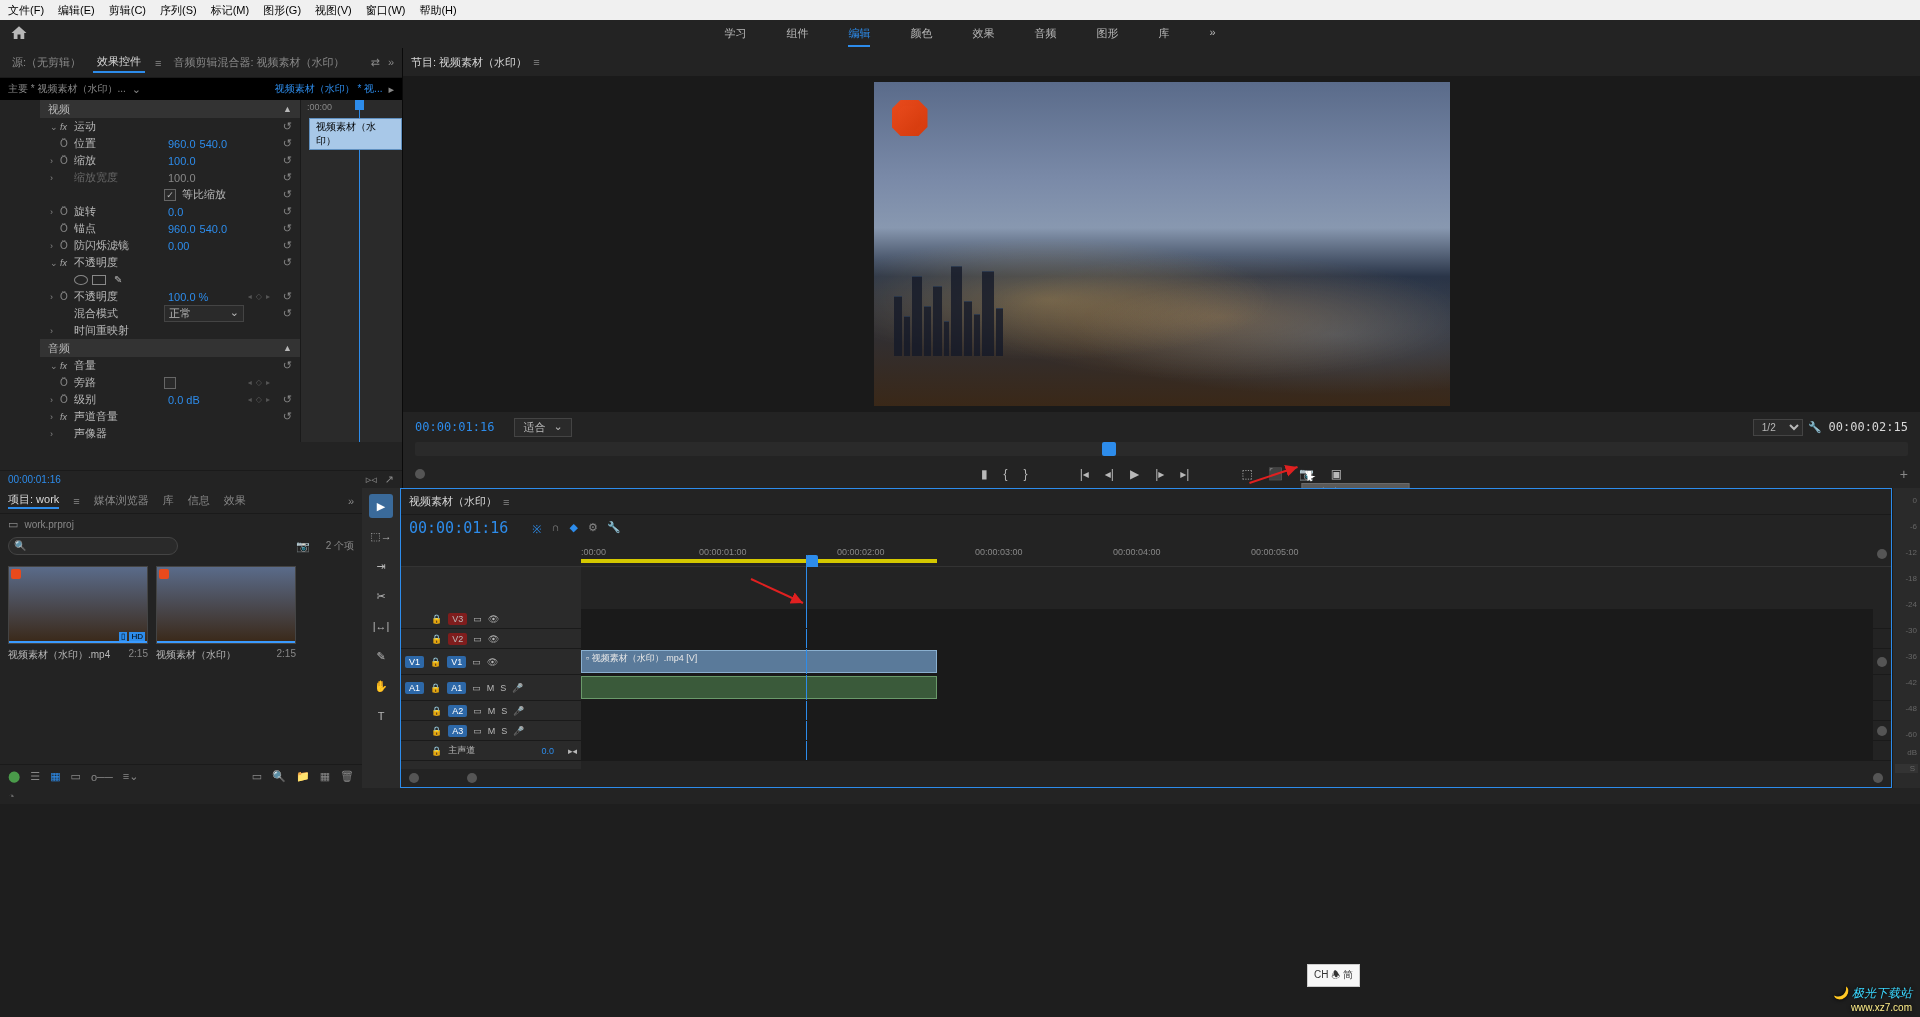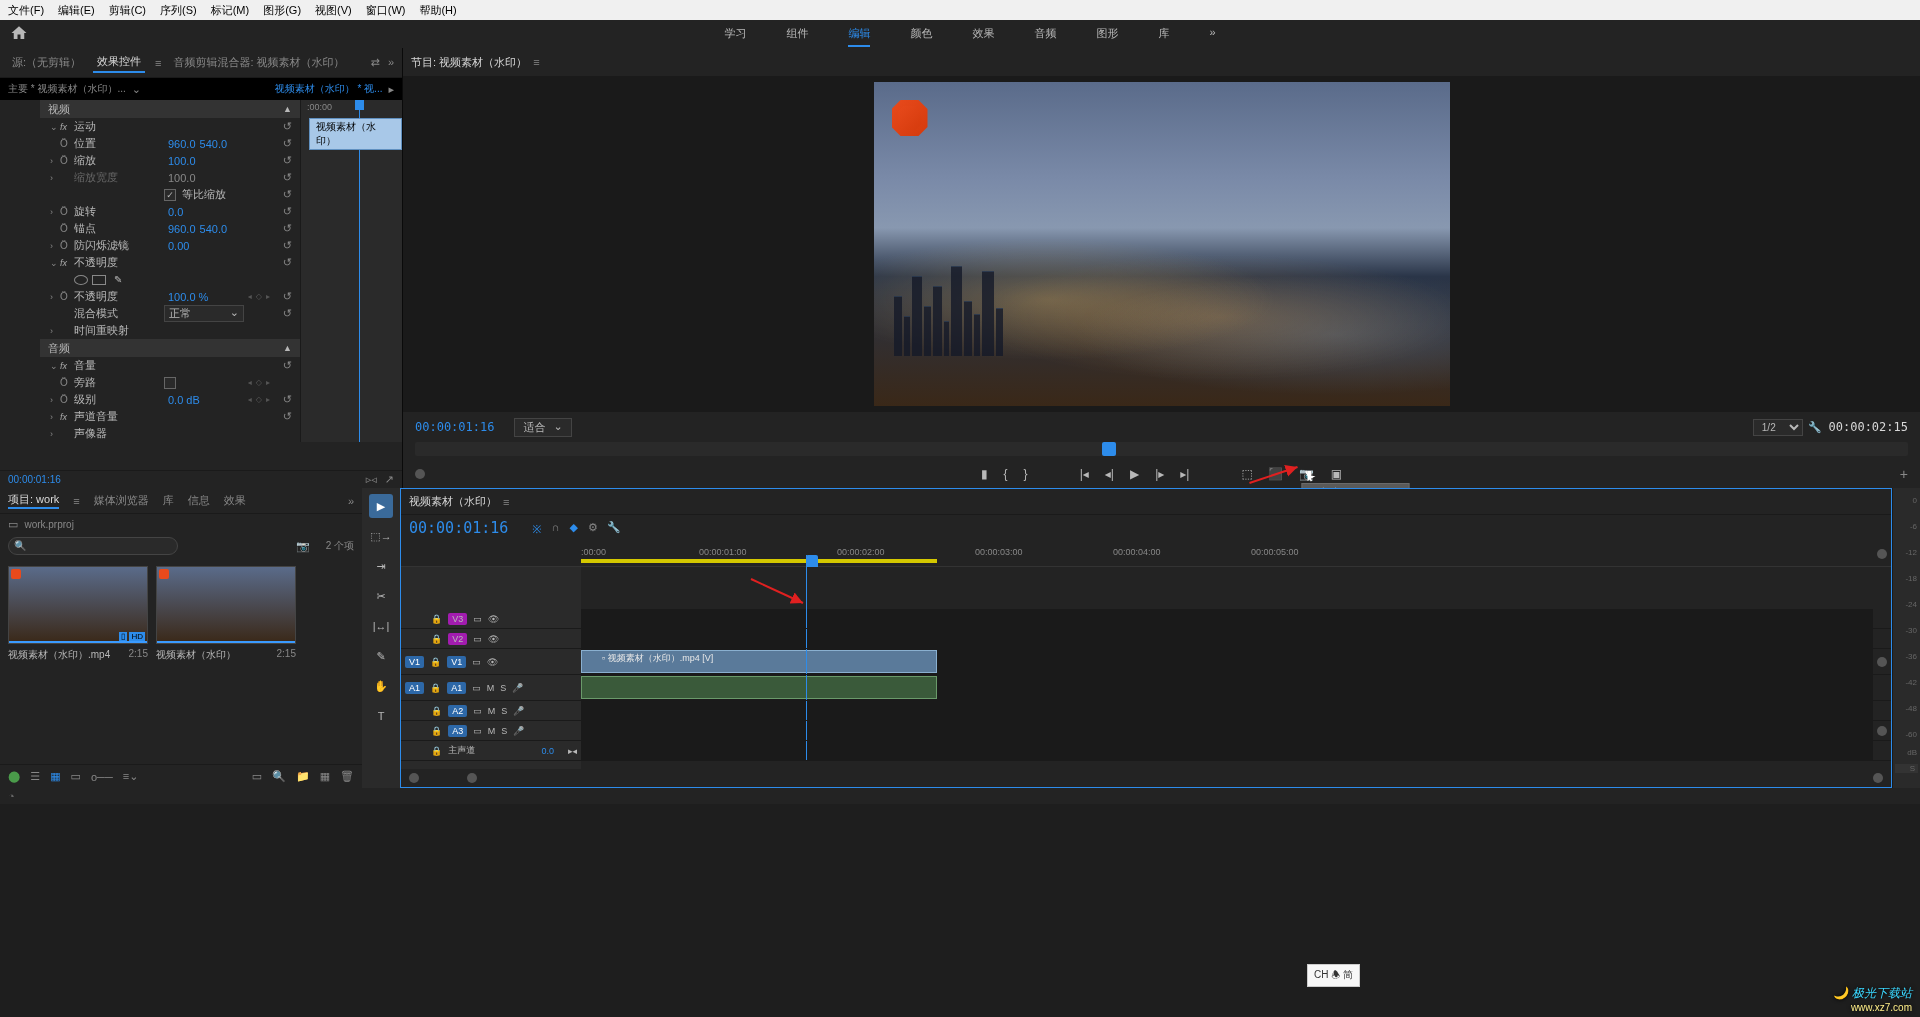--- a/index.html
+++ b/index.html
@@ -115,25 +115,25 @@
 .tl-ruler-row { height: 26px; position: relative; border-bottom: 1px solid #333; display: flex; }
 .tl-ruler-row .label-area { width: 180px; }
 .tl-ruler-row .ruler-area { flex: 1; position: relative; }
 .tl-ruler-row .tick { position: absolute; top: 6px; font-size: 9px; color: #888; }
 .tl-ruler-row .yellow-bar { position: absolute; top: 18px; left: 0; width: 356px; height: 4px; background: #d4c800; }
 .tl-ruler-row .playhead-top { position: absolute; top: 14px; left: 225px; width: 12px; height: 12px; background: #2d8ceb; border-radius: 2px 2px 0 0; }
 .tl-track { height: 20px; display: flex; border-bottom: 1px solid #1a1a1a; }
 .tl-track.tall { height: 26px; }
 .tl-track .label-area { width: 180px; display: flex; align-items: center; padding: 0 4px; gap: 6px; background: #2a2a2a; font-size: 9px; }
 .tl-track .label-area .lock { color: #888; }
-.tl-track .label-area .name { background: #a21caf; padding: 1px 4px; border-radius: 2px; color: #b8b8b8; }
+.tl-track .label-area .name { background: #7f1d1d; padding: 1px 4px; border-radius: 2px; color: #b8b8b8; }
 .tl-track .label-area .name.selected { background: #2d68a8; color: #fff; }
 .tl-track .label-area .eye { color: #b8b8b8; }
 .tl-track .clip-area { flex: 1; position: relative; background: #1a1a1a; }
-.tl-track .clip { position: absolute; top: 1px; bottom: 1px; left: 0; width: 356px; background: #5a7a9a; border: 1px solid #8ab0d0; font-size: 9px; color: #e8e8e8; padding: 1px 20px; overflow: hidden; }
+.tl-track .clip { position: absolute; top: 1px; bottom: 1px; left: 0; width: 356px; background: #5a7a9a; border: 1px solid #8ab0d0; font-size: 9px; color: #e8e8e8; padding: 1px 4px; overflow: hidden; }
 .tl-track .clip.audio { background: #3a5a3a; border-color: #6a9a6a; }
 .tl-playhead-line { position: absolute; top: 0; bottom: 0; left: 225px; width: 1px; background: #2d8ceb; z-index: 10; }
 .tl-footer { height: 18px; display: flex; align-items: center; padding: 0 8px; gap: 4px; }
 .tl-footer .thumb { width: 10px; height: 10px; background: #555; border-radius: 5px; }
 .tl-footer .track { flex: 1; height: 4px; }
 .audio-meter { width: 28px; background: #2a2a2a; border-left: 1px solid #1a1a1a; position: relative; }
 .audio-meter .scale span { position: absolute; right: 3px; font-size: 8px; color: #666; width: 18px; text-align: right; }
 .statusbar { height: 16px; background: #232323; display: flex; align-items: center; padding: 0 8px; }
 .watermark-badge { position: fixed; bottom: 30px; right: 560px; background: #f8f8f8; color: #333; padding: 2px 6px; font-size: 10px; border: 1px solid #ccc; z-index: 200; }
 .watermark-logo { position: fixed; bottom: 4px; right: 8px; color: #3ad8ff; font-size: 12px; z-index: 200; display: flex; flex-direction: column; align-items: flex-end; text-shadow: 0 0 4px #000; }

